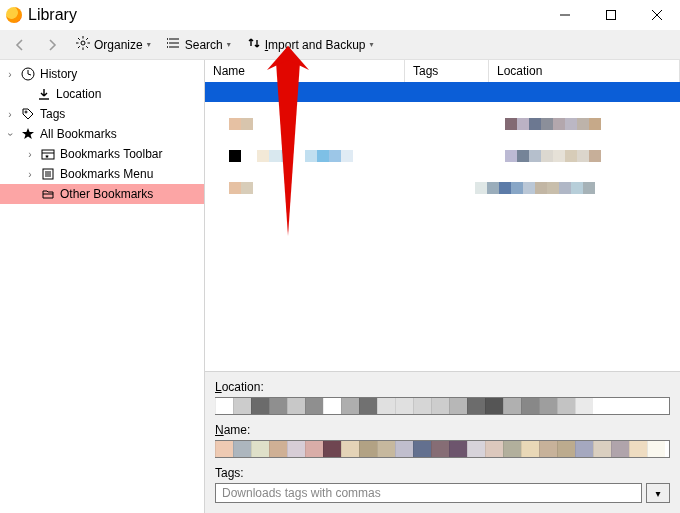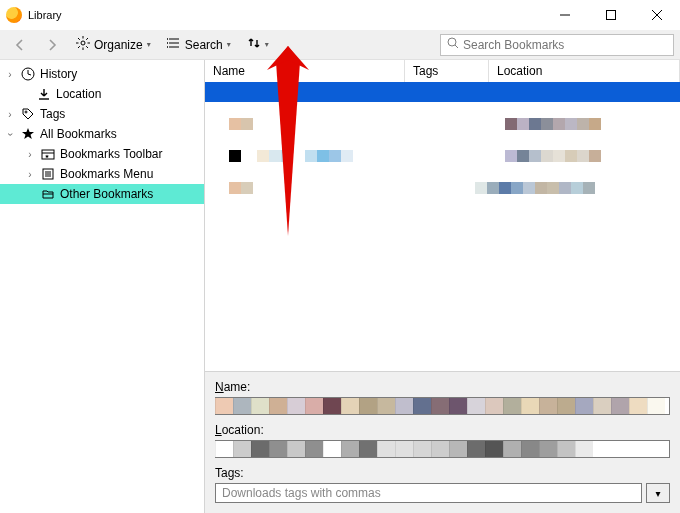--- a/index.html
+++ b/index.html
@@ -1,33 +1,33 @@
 <!DOCTYPE html>
 <html><head>
 <meta charset="utf-8">
 <style>
 *{box-sizing:border-box;margin:0;padding:0}
 body{font-family:"Segoe UI",Arial,sans-serif;font-size:12px;color:#000;background:#fff;width:680px;height:513px;overflow:hidden;position:relative}
 .titlebar{height:30px;display:flex;align-items:center;padding-left:6px;background:#fff}
 .ff-icon{width:16px;height:16px;border-radius:50%;background:radial-gradient(circle at 35% 35%,#ffce3d 0 40%,#ff9500 45% 70%,#ff6a00 75% 100%);margin-right:6px}
-.title{font-size:11px}
+.title{font-size:16px}
 .winbtns{margin-left:auto;display:flex}
 .winbtn{width:46px;height:30px;display:flex;align-items:center;justify-content:center}
 .winbtn svg{stroke:#000;stroke-width:1}
 .toolbar{height:30px;background:#f0f0f0;border-bottom:1px solid #e1e1e1;display:flex;align-items:center;padding:0 6px;gap:4px}
 .tbtn{display:flex;align-items:center;gap:4px;padding:0 6px;height:24px}
 .tbtn span.u{text-decoration-skip-ink:none}
 .tbtn.disabled{opacity:.35}
 .tbtn .caret{font-size:8px;opacity:.6}
 .search{margin-left:auto;display:flex;align-items:center;height:22px;border:1px solid #c0c0c0;background:#fff;padding:0 6px;width:234px}
 .search input{border:none;outline:none;font-size:12px;width:100%}
 .main{display:flex;height:calc(100% - 60px)}
 .sidebar{width:205px;border-right:1px solid #d4d4d4;padding:4px 0;overflow:auto}
 .tree-item{display:flex;align-items:center;height:20px;padding-left:4px;gap:4px}
-.tree-item.selected{background:#5eead4}
+.tree-item.selected{background:#fca5a5}
 .twisty{width:12px;text-align:center;color:#6d6d6d;font-size:10px}
 .twisty.blank{visibility:hidden}
 .ti-ic{width:16px;height:16px;display:flex;align-items:center;justify-content:center}
 .content{flex:1;display:flex;flex-direction:column}
 .cols{display:flex;height:22px;align-items:center;background:#fff}
 .col{border-right:1px solid #e0e0e0;height:100%;display:flex;align-items:center;padding-left:8px;font-size:12px}
 .listarea{flex:1;background:#fff;overflow:hidden;position:relative}
 .row{position:absolute;left:0;right:0;height:20px}
 .row.sel{background:#0b5ed7}
 .name-cell,.tags-cell,.loc-cell{position:absolute;top:3px;height:14px;display:flex;gap:0}
@@ -113,28 +113,22 @@
           </g>
         </svg></span>
     <span><span class="u">Search</span></span>
       <span class="caret">▾</span>
   </div>
   <div class="tbtn">
     <span><svg width="14" height="14" stroke="#000" fill="none" stroke-width="1.4">
           <path d="M4 10 V3 M4 3 L2 5 M4 3 L6 5"></path>
           <path d="M10 4 V11 M10 11 L8 9 M10 11 L12 9"></path>
         </svg></span>
+    <span><span class="u" style="text-decoration:underline">I</span><span>mport and Backup</span></span>
       <span class="caret">▾</span>
-  </div>
-  <div class="search">
-    <span style="opacity:.5;margin-right:4px"><svg width="12" height="12">
-          <circle cx="5" cy="5" r="4" fill="none" stroke="#000"></circle>
-          <line x1="8" y1="8" x2="11" y2="11" stroke="#000"></line>
-        </svg></span>
-    <input placeholder="Search Bookmarks" style="">
   </div>
 </div>
 
 <div class="main">
 
   <div class="sidebar">
     <div class="tree-item" style="padding-left:4px">
       <span class="twisty">›</span>
       <span class="ti-ic">
           <svg width="14" height="14">
@@ -273,20 +267,47 @@
             <div class="sq" style="background: rgb(194, 182, 164);"></div>
             <div class="sq" style="background: rgb(200, 190, 171);"></div>
             <div class="sq" style="background: rgb(176, 183, 198);"></div>
             <div class="sq" style="background: rgb(183, 206, 217);"></div>
             <div class="sq" style="background: rgb(166, 178, 183);"></div>
           </div>
       </div>
     </div>
 
     <div class="details">
+      <div class="fld">
+        <div class="fld-label"><span class="u">L</span>ocation:</div>
+        <div class="color-row" id="loc-color-row">
+            <div class="c" style="background: rgb(255, 255, 255);"></div>
+            <div class="c" style="background: rgb(204, 204, 204);"></div>
+            <div class="c" style="background: rgb(107, 107, 107);"></div>
+            <div class="c" style="background: rgb(143, 143, 143);"></div>
+            <div class="c" style="background: rgb(200, 200, 200);"></div>
+            <div class="c" style="background: rgb(143, 143, 143);"></div>
+            <div class="c" style="background: rgb(255, 255, 255);"></div>
+            <div class="c" style="background: rgb(174, 174, 174);"></div>
+            <div class="c" style="background: rgb(113, 113, 113);"></div>
+            <div class="c" style="background: rgb(224, 224, 224);"></div>
+            <div class="c" style="background: rgb(224, 224, 224);"></div>
+            <div class="c" style="background: rgb(214, 214, 214);"></div>
+            <div class="c" style="background: rgb(205, 205, 205);"></div>
+            <div class="c" style="background: rgb(183, 183, 183);"></div>
+            <div class="c" style="background: rgb(108, 108, 108);"></div>
+            <div class="c" style="background: rgb(85, 85, 85);"></div>
+            <div class="c" style="background: rgb(176, 176, 176);"></div>
+            <div class="c" style="background: rgb(136, 136, 136);"></div>
+            <div class="c" style="background: rgb(158, 158, 158);"></div>
+            <div class="c" style="background: rgb(195, 195, 195);"></div>
+            <div class="c" style="background: rgb(234, 234, 234);"></div>
+            <div class="stretch"></div>
+          </div>
+      </div>
       <div class="fld">
         <div class="fld-label"><span class="u">N</span>ame:</div>
         <div class="color-row" id="name-color-row">
             <div class="c" style="background: rgb(238, 202, 179);"></div>
             <div class="c" style="background: rgb(173, 182, 190);"></div>
             <div class="c" style="background: rgb(223, 224, 201);"></div>
             <div class="c" style="background: rgb(207, 176, 149);"></div>
             <div class="c" style="background: rgb(215, 205, 214);"></div>
             <div class="c" style="background: rgb(217, 173, 168);"></div>
             <div class="c" style="background: rgb(111, 70, 81);"></div>
@@ -305,47 +326,20 @@
             <div class="c" style="background: rgb(188, 171, 142);"></div>
             <div class="c" style="background: rgb(165, 168, 191);"></div>
             <div class="c" style="background: rgb(218, 207, 192);"></div>
             <div class="c" style="background: rgb(176, 164, 171);"></div>
             <div class="c" style="background: rgb(238, 220, 193);"></div>
             <div class="c" style="background: rgb(250, 248, 239);"></div>
             <div class="stretch"></div>
           </div>
       </div>
       <div class="fld">
-        <div class="fld-label"><span class="u">L</span>ocation:</div>
-        <div class="color-row" id="loc-color-row">
-            <div class="c" style="background: rgb(255, 255, 255);"></div>
-            <div class="c" style="background: rgb(204, 204, 204);"></div>
-            <div class="c" style="background: rgb(107, 107, 107);"></div>
-            <div class="c" style="background: rgb(143, 143, 143);"></div>
-            <div class="c" style="background: rgb(200, 200, 200);"></div>
-            <div class="c" style="background: rgb(143, 143, 143);"></div>
-            <div class="c" style="background: rgb(255, 255, 255);"></div>
-            <div class="c" style="background: rgb(174, 174, 174);"></div>
-            <div class="c" style="background: rgb(113, 113, 113);"></div>
-            <div class="c" style="background: rgb(224, 224, 224);"></div>
-            <div class="c" style="background: rgb(224, 224, 224);"></div>
-            <div class="c" style="background: rgb(214, 214, 214);"></div>
-            <div class="c" style="background: rgb(205, 205, 205);"></div>
-            <div class="c" style="background: rgb(183, 183, 183);"></div>
-            <div class="c" style="background: rgb(108, 108, 108);"></div>
-            <div class="c" style="background: rgb(85, 85, 85);"></div>
-            <div class="c" style="background: rgb(176, 176, 176);"></div>
-            <div class="c" style="background: rgb(136, 136, 136);"></div>
-            <div class="c" style="background: rgb(158, 158, 158);"></div>
-            <div class="c" style="background: rgb(195, 195, 195);"></div>
-            <div class="c" style="background: rgb(234, 234, 234);"></div>
-            <div class="stretch"></div>
-          </div>
-      </div>
-      <div class="fld">
         <div class="fld-label">Tags:</div>
         <div class="tag-wrap">
           <div class="tag-in">Downloads tags with commas</div>
           <div class="tag-btn">
               <span style="font-size:10px">▾</span>
             </div>
         </div>
       </div>
     </div>
   </div>

